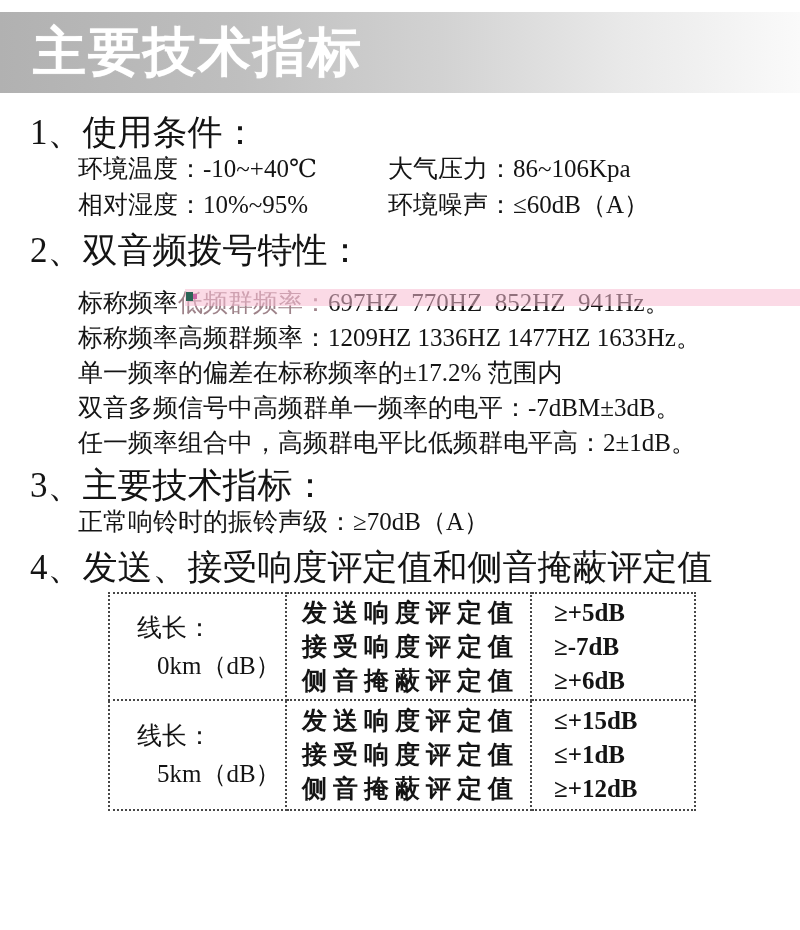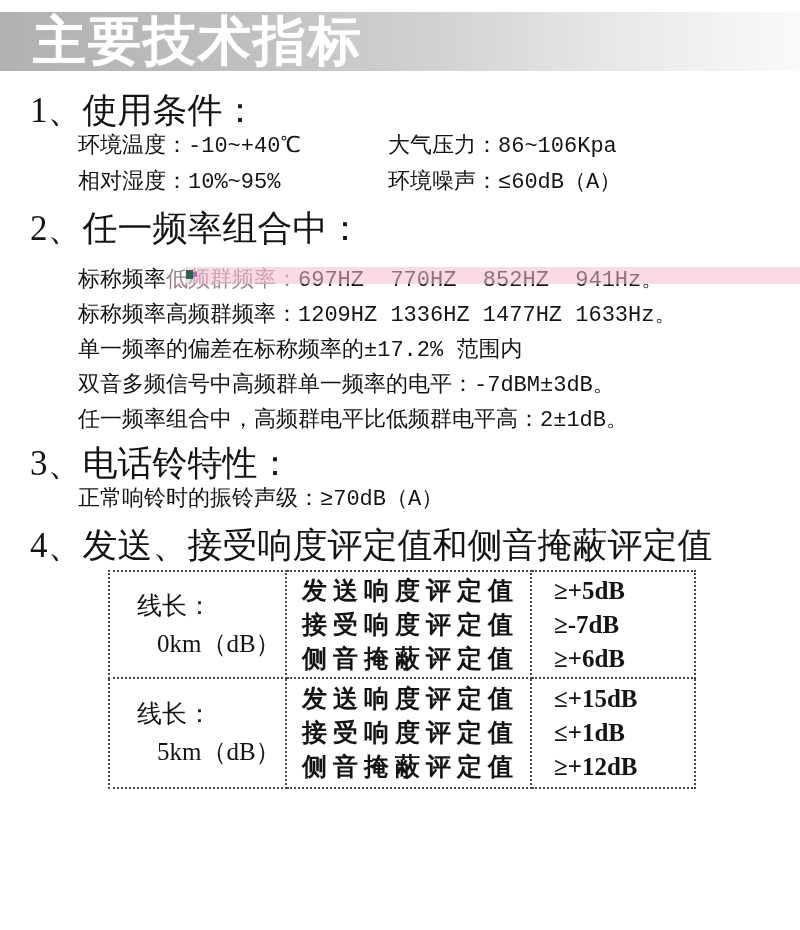--- a/index.html
+++ b/index.html
@@ -6,39 +6,39 @@
   html, body { background: #ffffff; }
   body {
     width: 800px; height: 930px;
     position: relative;
     overflow: hidden;
     font-family: "Liberation Serif", "DejaVu Serif", serif;
     color: #141414;
   }
   .banner {
     margin-top: 12px;
-    height: 59px;
+    height: 81px;
     display: flex;
     align-items: center;
     padding-left: 33px;
     background: linear-gradient(90deg, #b1b1b1 0%, #bfbfbf 30%, #d2d2d2 55%, #e9e9e9 78%, #fafafa 100%);
   }
   .banner-title {
     font-family: "Liberation Sans", "DejaVu Sans", sans-serif;
     font-weight: 900;
     font-size: 53px;
     letter-spacing: 2px;
     color: #ffffff;
     text-shadow: 0 0 1px #e8e8e8;
   }
   .content { padding: 22px 0 0 30px; }
   .heading { font-size: 35px; line-height: 36px; white-space: pre-wrap; }
   .num { display: inline-block; min-width: 38px; }
   .sub { margin-left: 48px; }
-  .line { font-size: 22px; line-height: 36px; white-space: pre-wrap; font-family: Liberation Mono, monospace; }
+  .line { font-size: 25px; line-height: 36px; white-space: pre-wrap; }
   .colL { display: inline-block; width: 310px; }
   .sec2 { margin-top: 10px; }
   .sec2 .line { line-height: 35px; }
   .sec3 { margin-top: 8px; }
   .sec4 { margin-top: 10px; }
   .hl-line { position: relative; margin-top: 16px; }
   .hl-text { color: #9d8289; }
   .band {
     position: absolute;
     left: 107px; top: 4px;
@@ -91,32 +91,32 @@
 
   <div class="sec1">
     <div class="heading"><span class="num">1、</span><span>使用条件：</span></div>
     <div class="sub">
       <div class="line"><span class="colL">环境温度：-10~+40℃</span><span>大气压力：86~106Kpa</span></div>
       <div class="line"><span class="colL">相对湿度：10%~95%</span><span>环境噪声：≤60dB（A）</span></div>
     </div>
   </div>
 
   <div class="sec2">
-    <div class="heading"><span class="num">2、</span><span>任一频率组合中：</span></div>
+    <div class="heading"><span class="num">2、</span><span>双音频拨号特性：</span></div>
     <div class="sub">
       <div class="line hl-line"><span>标称频率</span><span class="hl-text" style="color: rgb(157, 130, 137);">低频群频率：</span><span>697HZ  770HZ  852HZ  941Hz。</span><div class="band" style="background: rgba(247, 188, 210, 0.55);"></div><div class="artifact-teal"></div><div class="artifact-magenta"></div></div>
       <div class="line">标称频率高频群频率：1209HZ 1336HZ 1477HZ 1633Hz。</div>
       <div class="line">单一频率的偏差在标称频率的±17.2% 范围内</div>
       <div class="line">双音多频信号中高频群单一频率的电平：-7dBM±3dB。</div>
       <div class="line">任一频率组合中，高频群电平比低频群电平高：2±1dB。</div>
     </div>
   </div>
 
   <div class="sec3">
-    <div class="heading"><span class="num">3、</span><span>电话铃特性：</span></div>
+    <div class="heading"><span class="num">3、</span><span>主要技术指标：</span></div>
     <div class="sub">
       <div class="line">正常响铃时的振铃声级：≥70dB（A）</div>
     </div>
   </div>
 
   <div class="sec4">
     <div class="heading"><span class="num">4、</span><span>发送、接受响度评定值和侧音掩蔽评定值</span></div>
 
     <table class="spec-table">
       <tbody>

